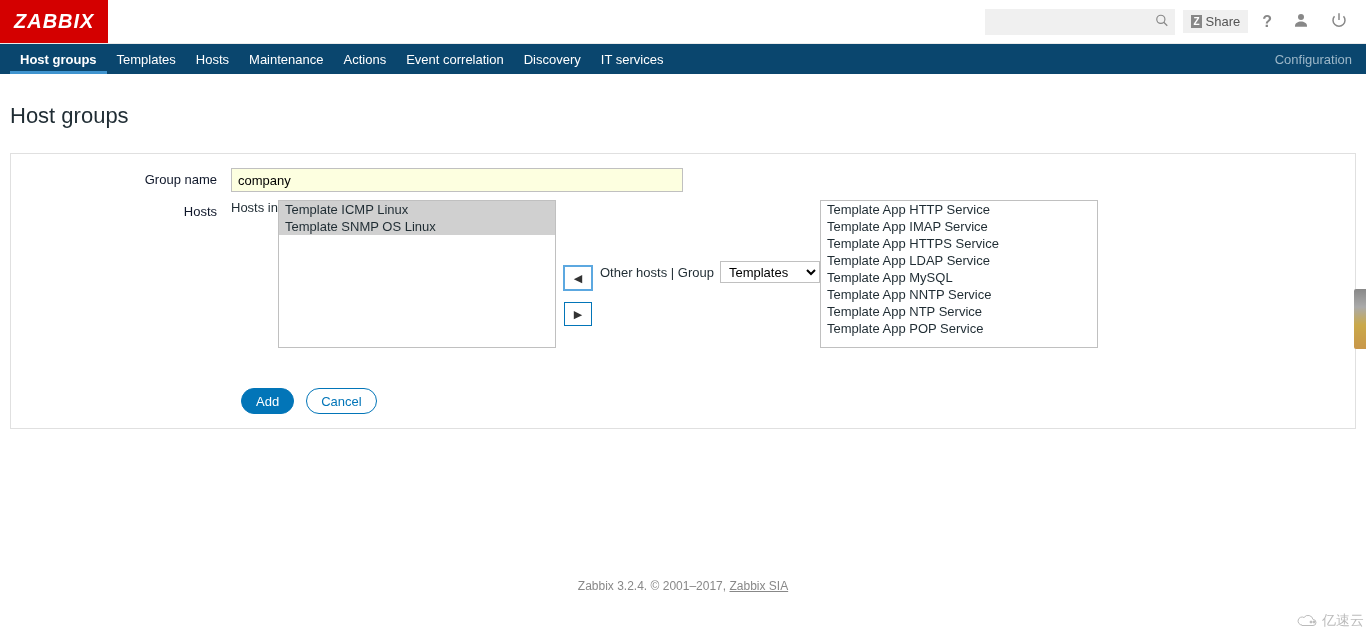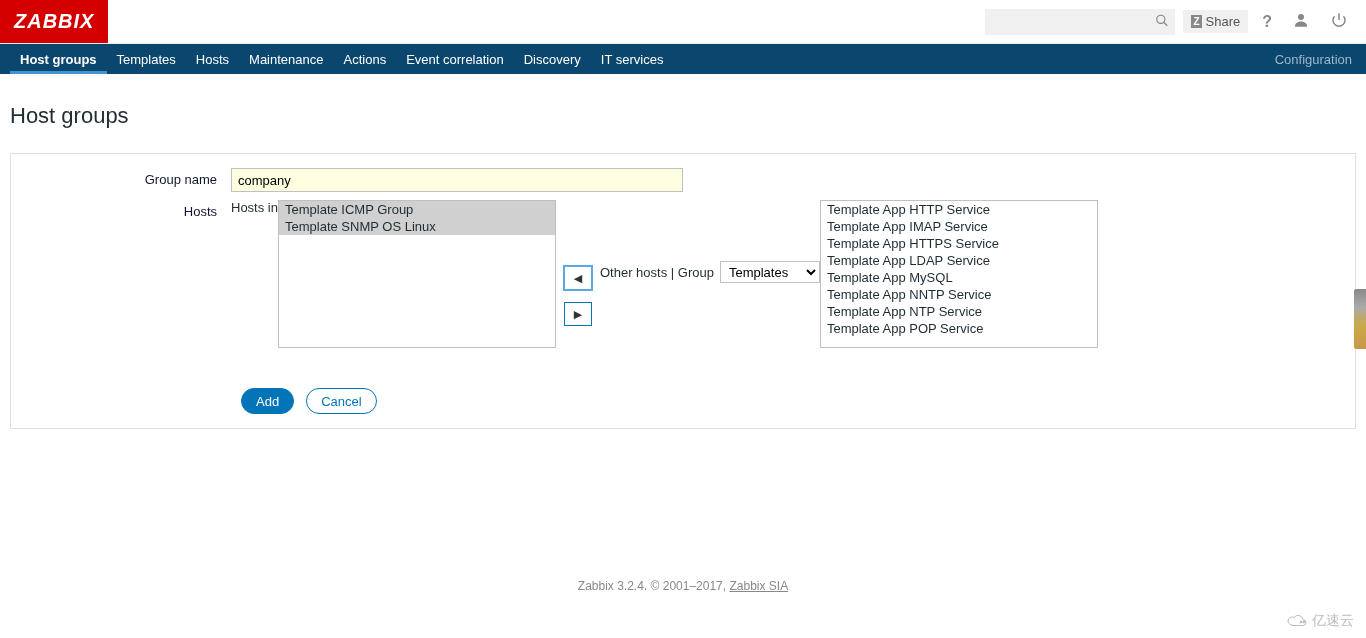--- a/index.html
+++ b/index.html
@@ -232,21 +232,21 @@
   }
   .footer {
     text-align: center;
     color: #888;
     font-size: 12px;
     padding: 130px 0 12px;
   }
   .footer a { color: #888; text-decoration: underline; }
   .watermark {
     position: fixed;
-    right: 12px;
+    right: 2px;
     bottom: 8px;
     color: #bbb;
     font-size: 14px;
     display: flex;
     align-items: center;
     gap: 4px;
   }
   .side-meter {
     position: fixed;
     right: 0;
@@ -317,21 +317,21 @@
     </div>
   </div>
 
   <div class="form-row">
     <div class="form-label">Hosts</div>
     <div class="form-field hosts-layout">
 
       <div class="col">
         <div class="col-label">Hosts in</div>
         <div class="listbox">
-          <div class="item selected">Template ICMP Group</div>
+          <div class="item selected">Template ICMP Linux</div>
           <div class="item selected">Template SNMP OS Linux</div>
         </div>
       </div>
 
       <div class="shuttle-buttons">
         <button class="focused">
           <span>◀</span>
         </button>
         <button>
           <span>▶</span>

